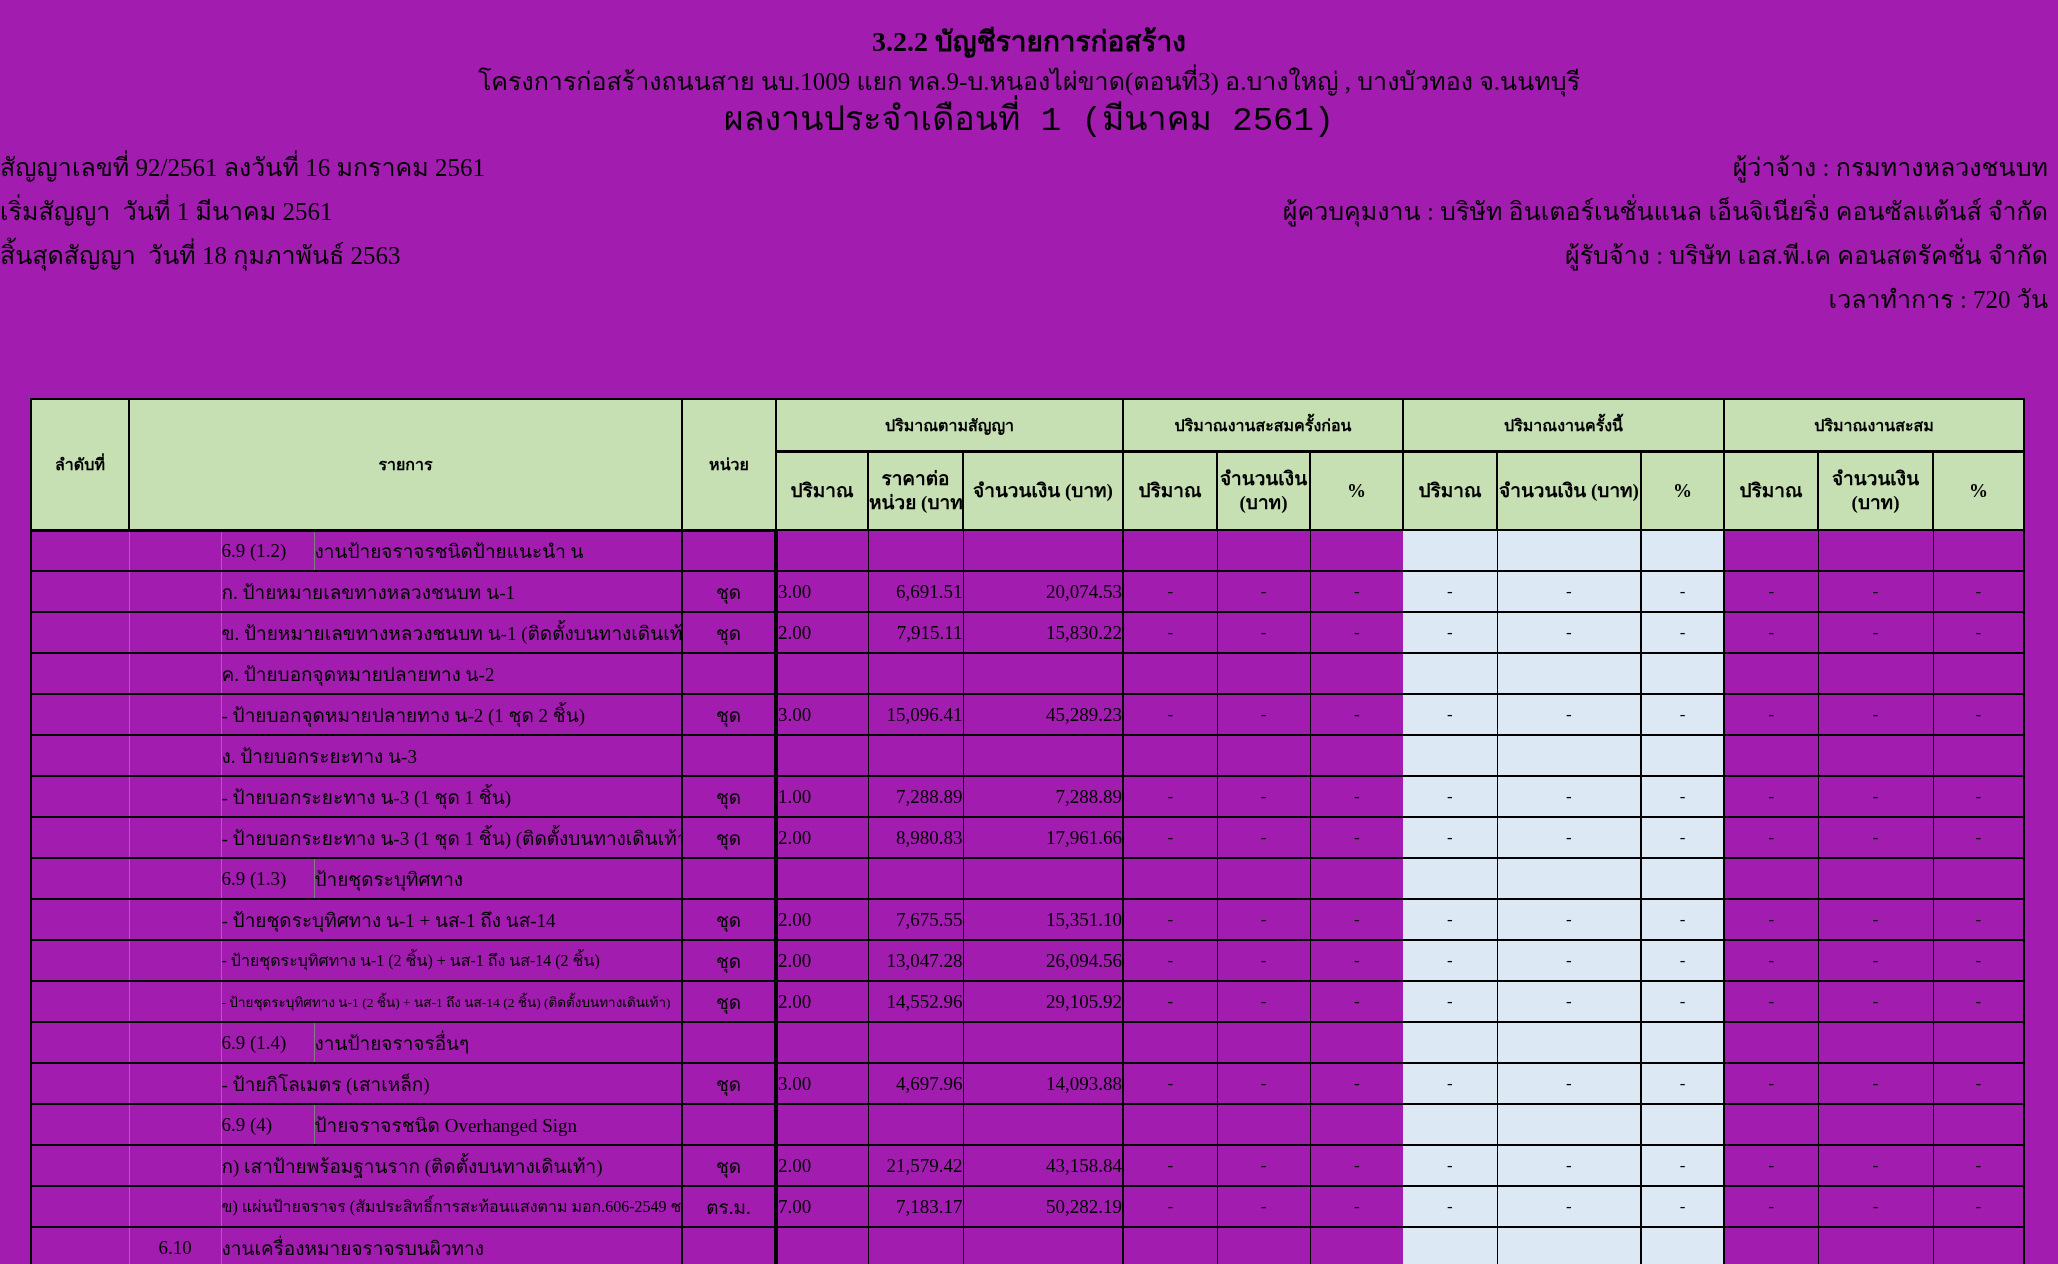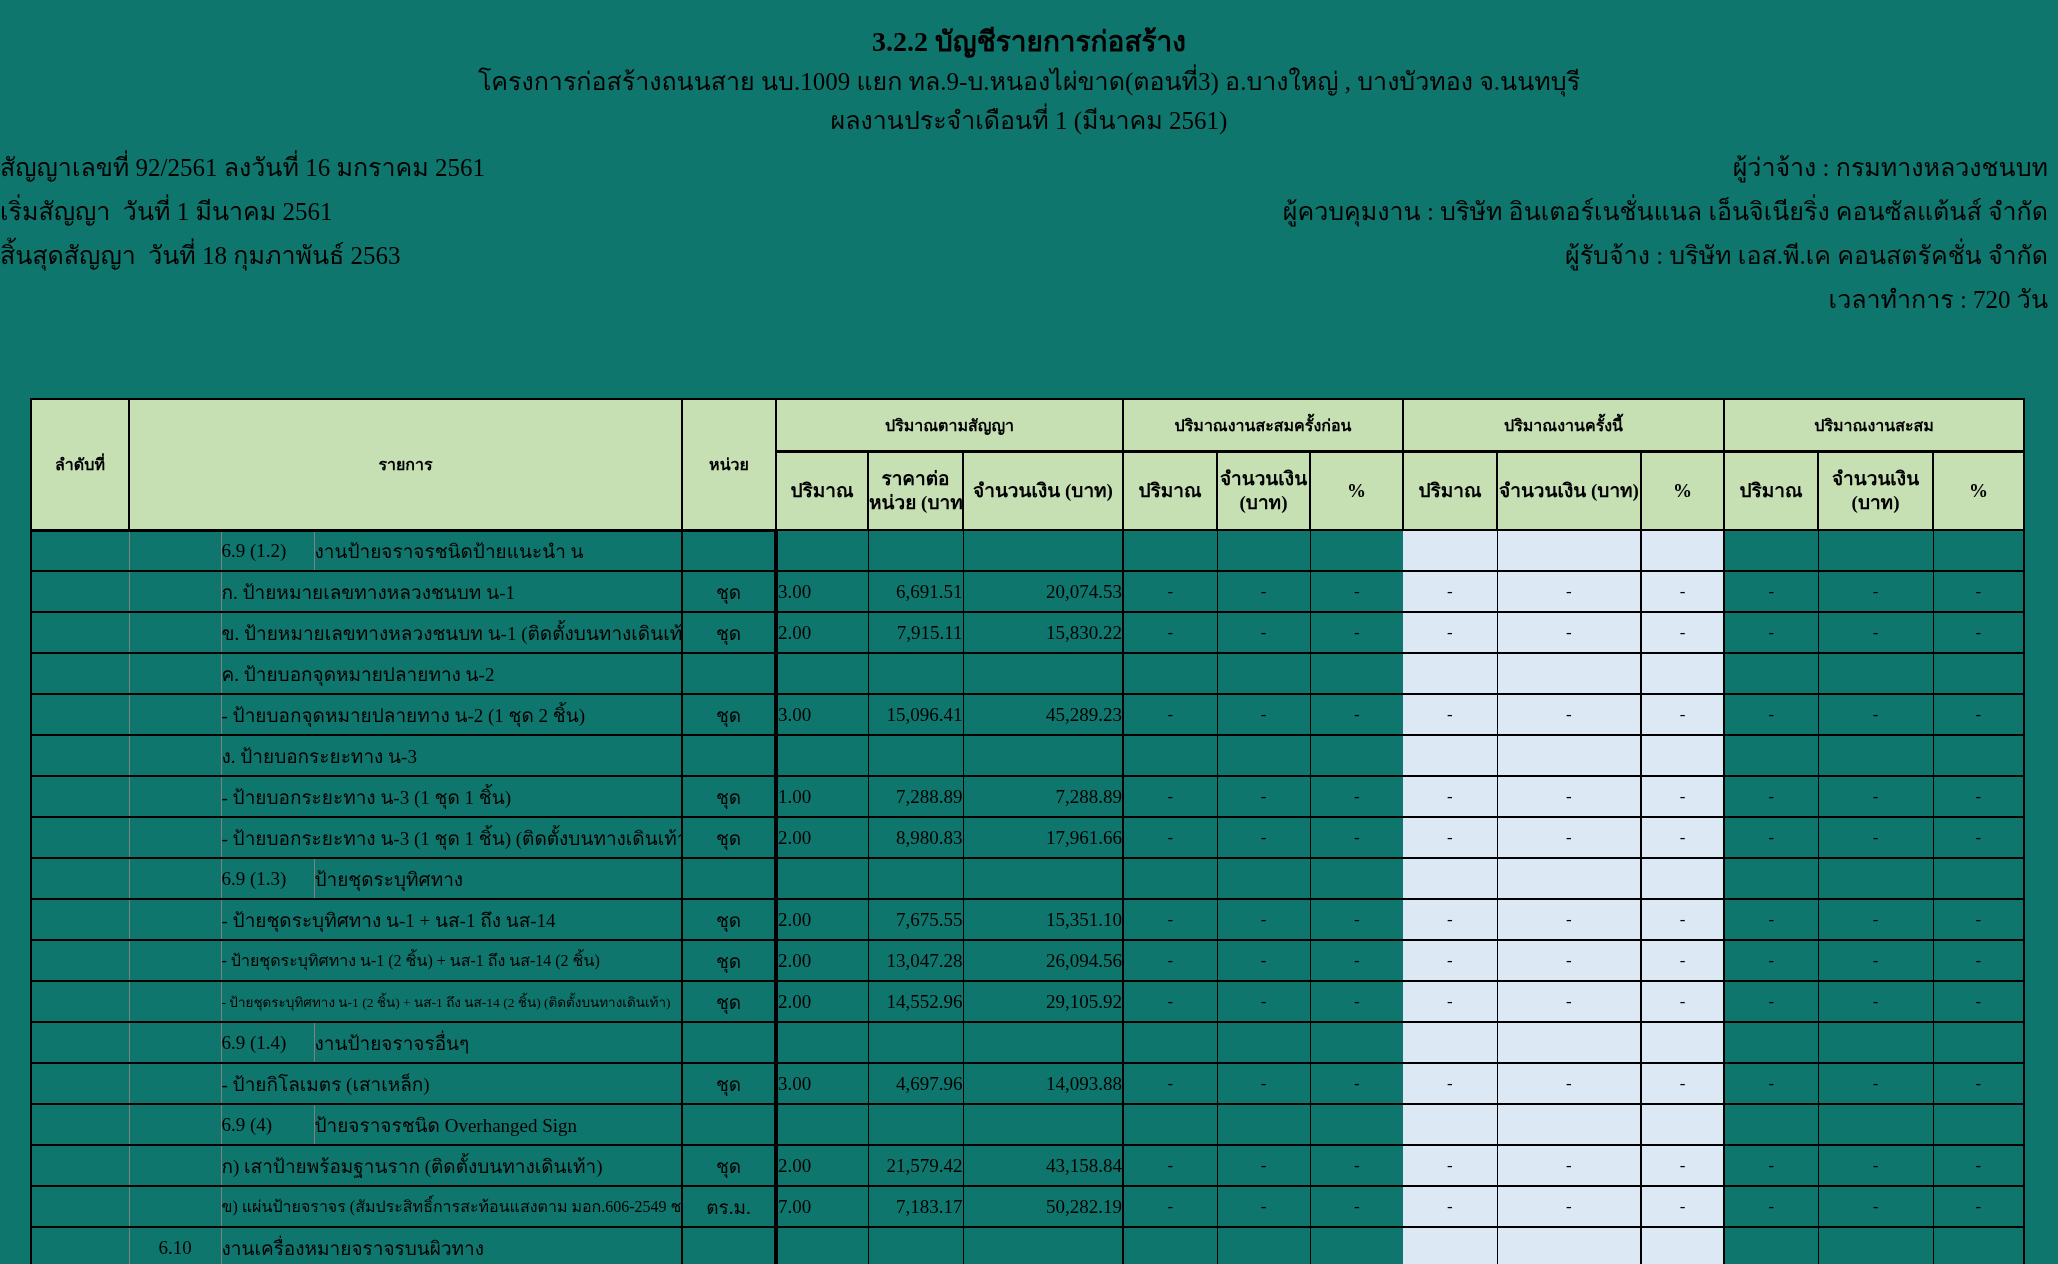--- a/index.html
+++ b/index.html
@@ -1,28 +1,28 @@
 <!DOCTYPE html>
 <html><head>
 <meta charset="utf-8">
 <style>
   html,body{margin:0;padding:0;background:#ffffff;}
   .page{
     position:relative;
     width:2058px;height:1264px;
     overflow:hidden;
-    background:#0f766e;
+    background:#a21caf;
     color:#000;
     font-family:"Liberation Serif","DejaVu Serif",serif;
   }
   
   .doc-head{ text-align:center; padding-top:22px; }
   .doc-title{ font-size:28px; font-weight:bold; line-height:40px; }
   .doc-project{ font-size:25px; line-height:40px; }
-  .doc-period{ font-size:25px; line-height:38px; }
+  .doc-period{ font-size:34px; line-height:38px;font-family:Liberation Mono, monospace; }
 
   
   .info{ margin-top:6px; }
   .info-row{ display:flex; justify-content:space-between; line-height:44px; font-size:25px; }
   .info-left{ white-space:pre; }
   .info-right{ padding-right:10px; white-space:pre; text-align:right; }
 
   
   table.main{
     border-collapse:collapse;

